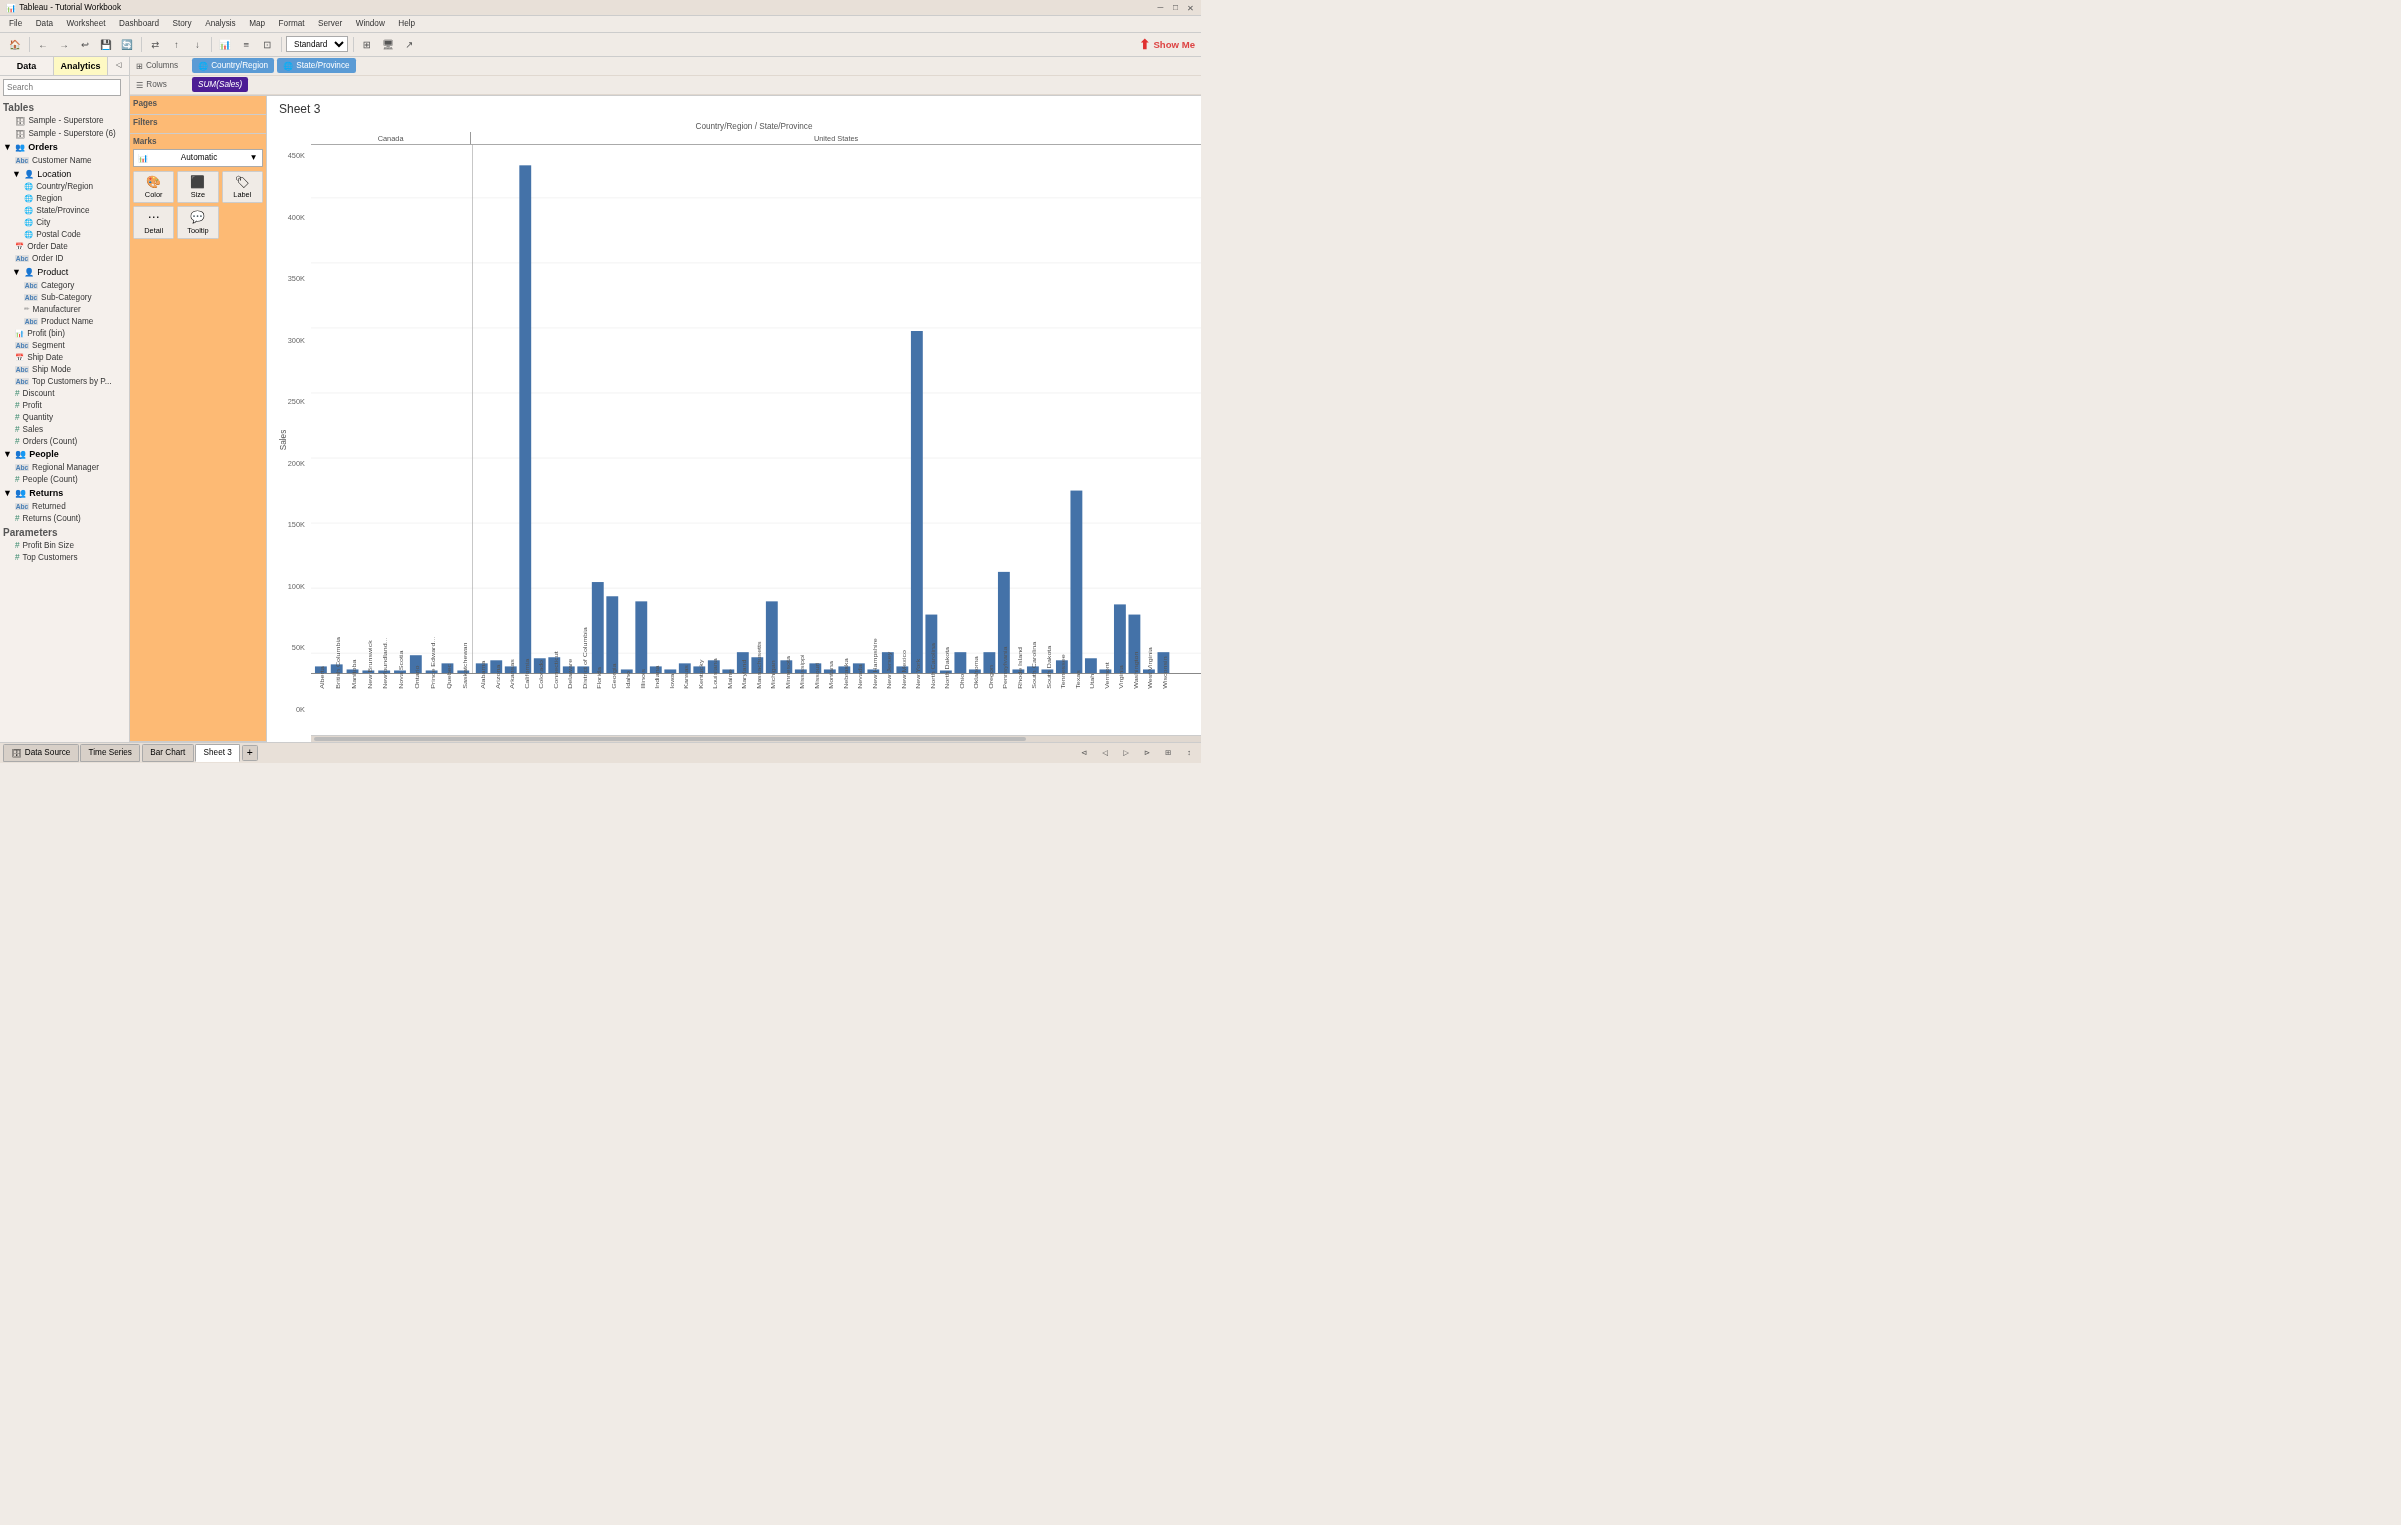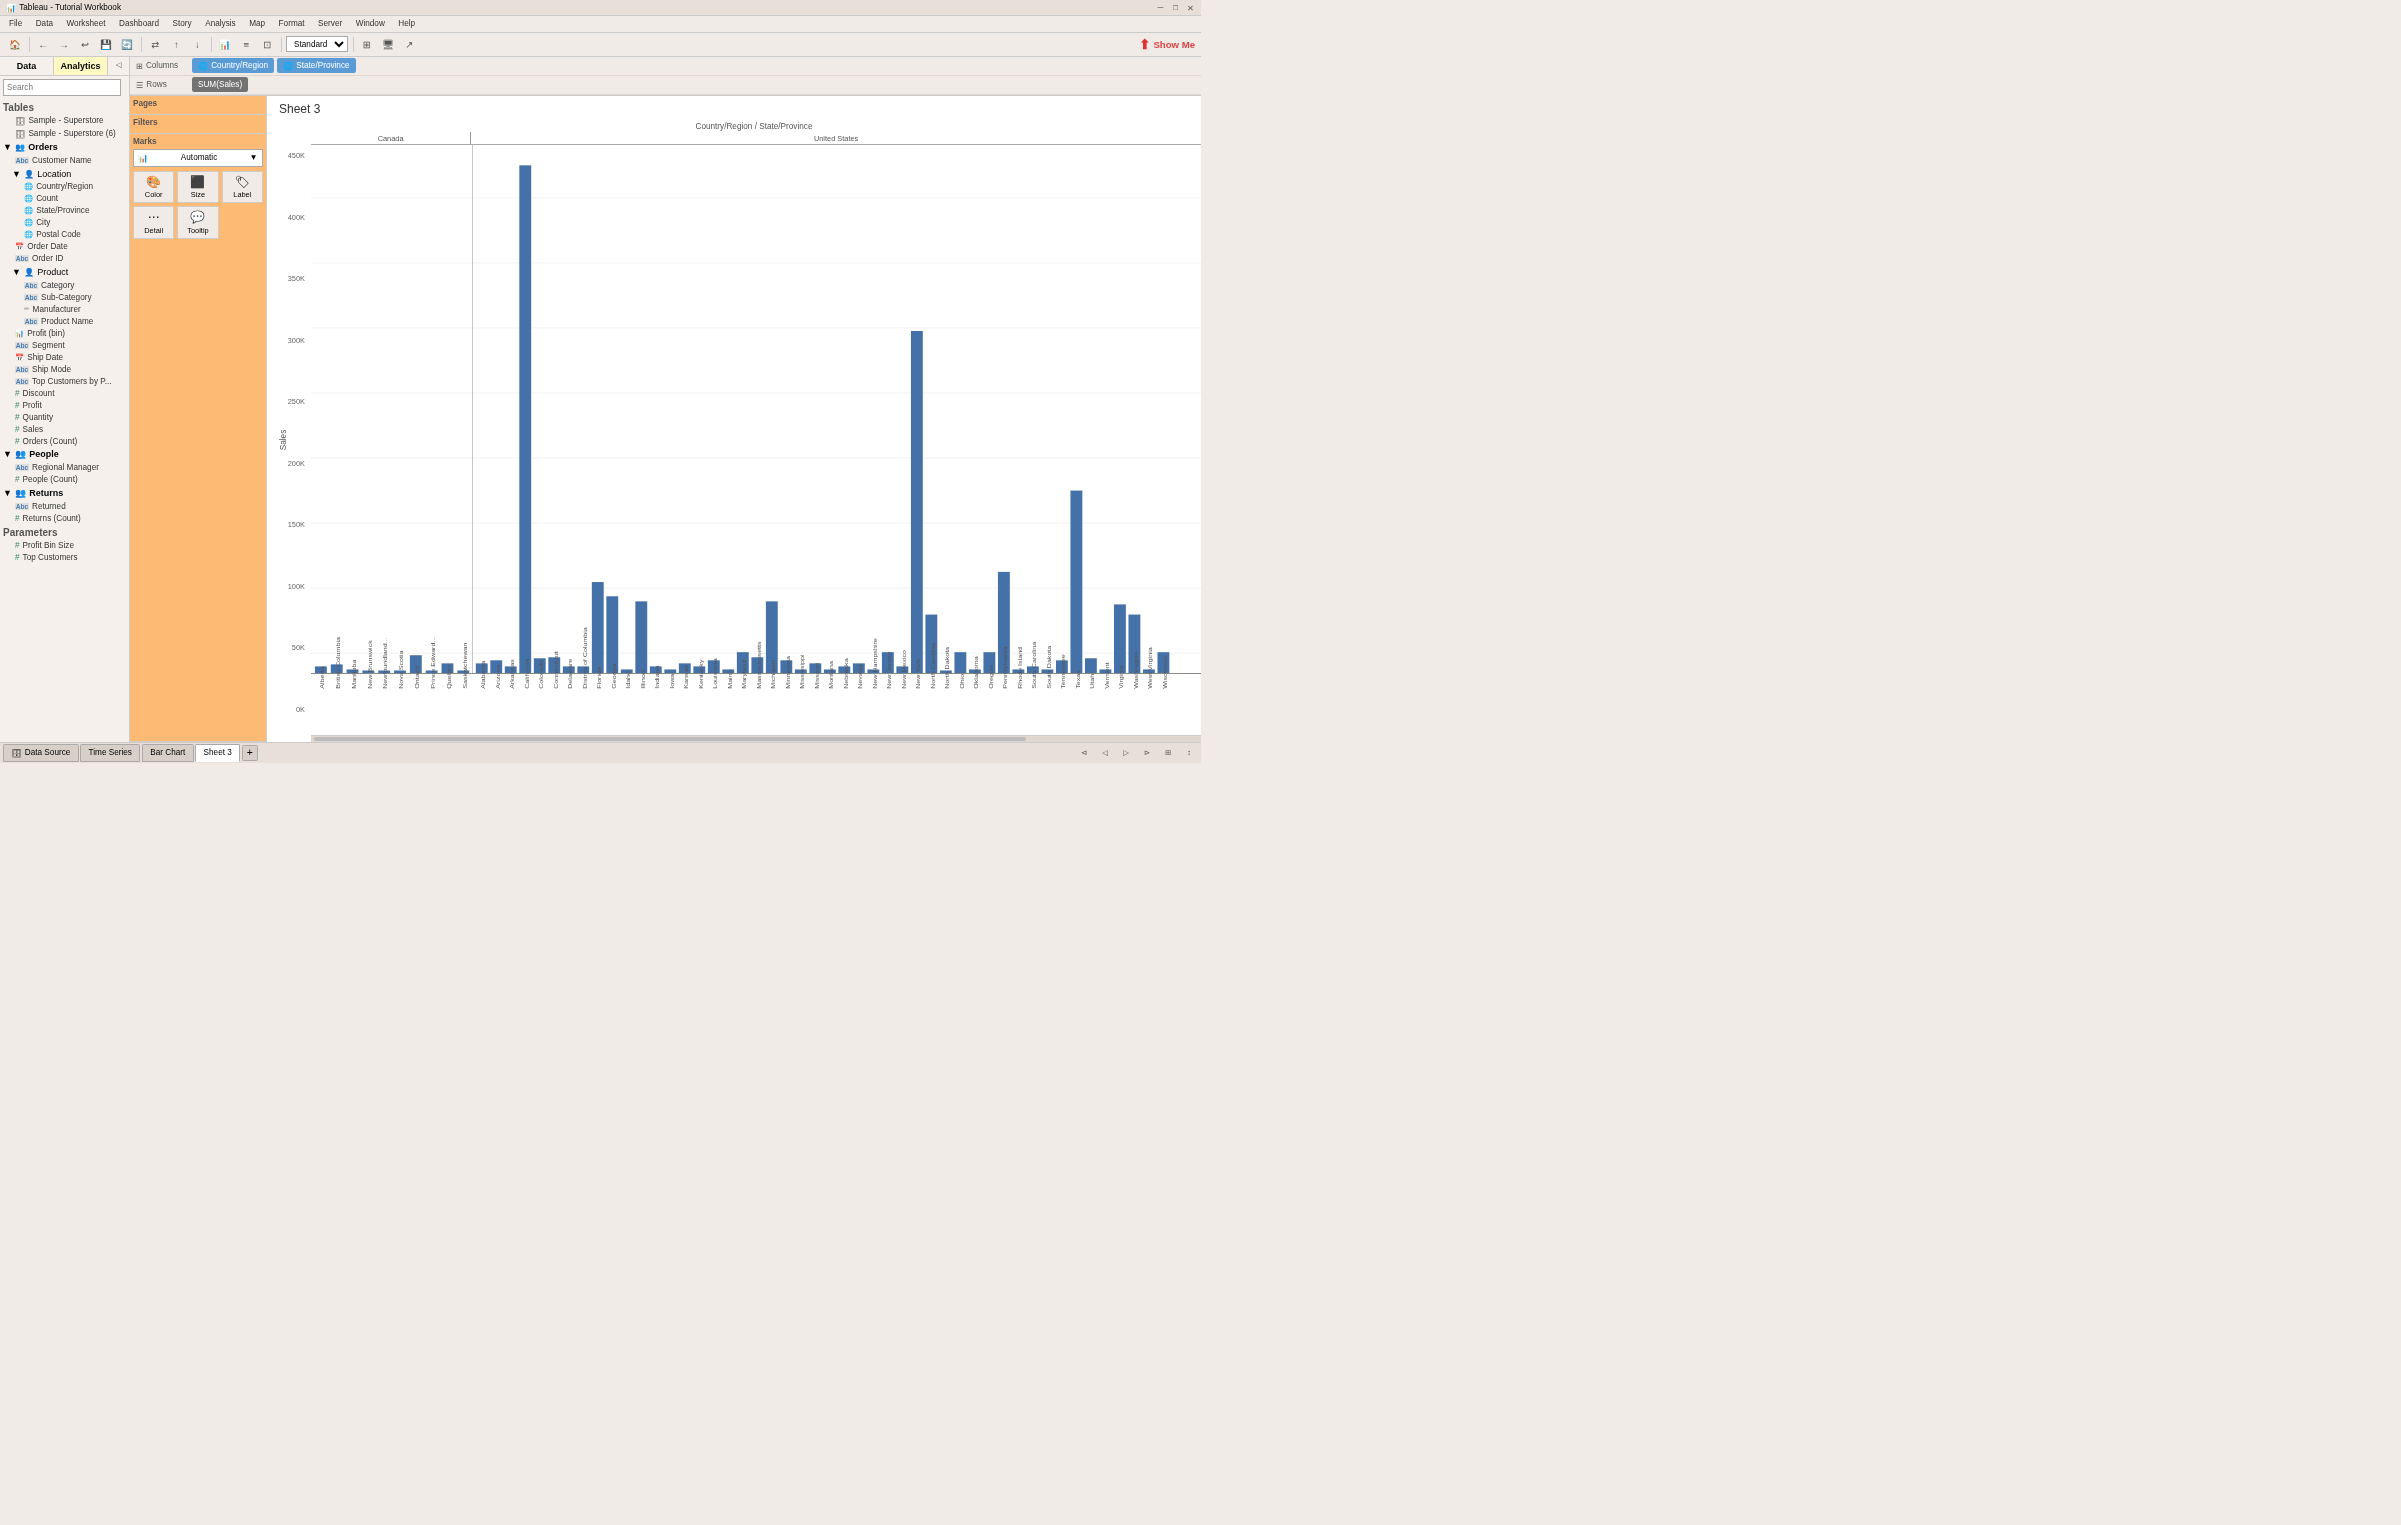--- a/index.html
+++ b/index.html
@@ -202,21 +202,21 @@
       height: 15px;
       border-radius: 2.2px;
       padding: 0 6px;
       font-size: 8.2px;
       display: flex;
       align-items: center;
       gap: 3px;
       cursor: pointer;
     }
     .pill-blue { background: #5b9bd5; color: white; }
-    .pill-green { background: #737373; color: white; }
+    .pill-green { background: #4c1d95; color: white; font-style: italic; }
 
     
     .side-panel {
       width: 137px;
       border-right: 0.7px solid #ccc;
       background: #fdba74;
       display: flex;
       flex-direction: column;
     }
     .side-section {
@@ -486,21 +486,21 @@
         <span class="icon-person">👤</span>
         <span>Location</span>
       </div>
 
       <div class="data-item sub">
         <span class="icon-globe">🌐</span>
         <span>Country/Region</span>
       </div>
       <div class="data-item sub">
         <span class="icon-globe">🌐</span>
-        <span>Count</span>
+        <span>Region</span>
       </div>
       <div class="data-item sub">
         <span class="icon-globe">🌐</span>
         <span>State/Province</span>
       </div>
       <div class="data-item sub">
         <span class="icon-globe">🌐</span>
         <span>City</span>
       </div>
       <div class="data-item sub">

